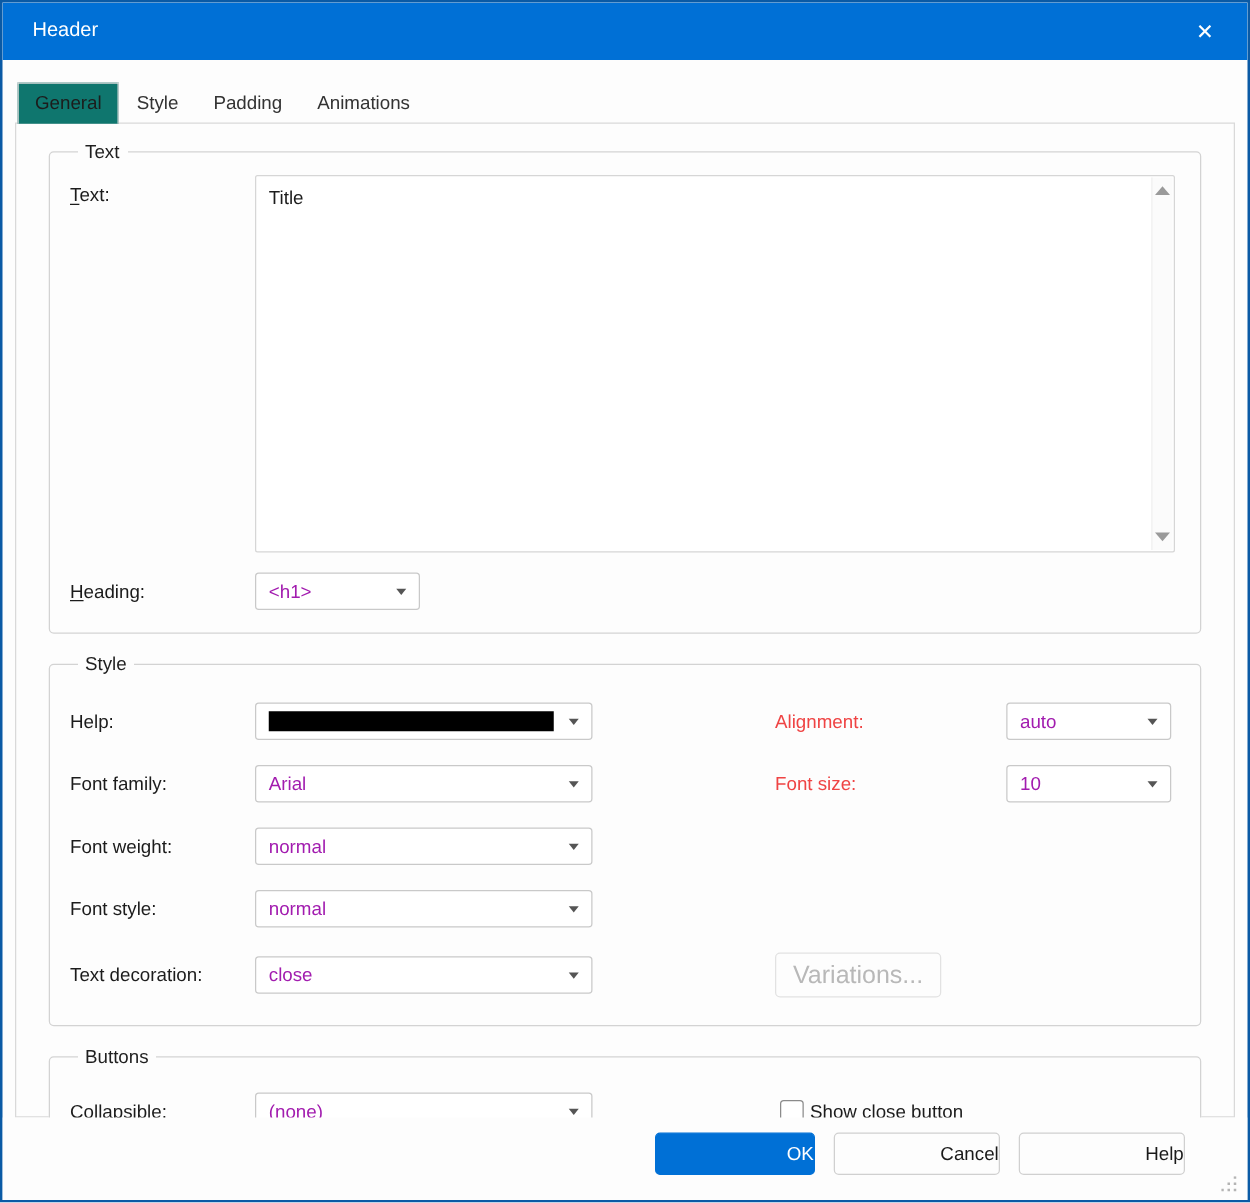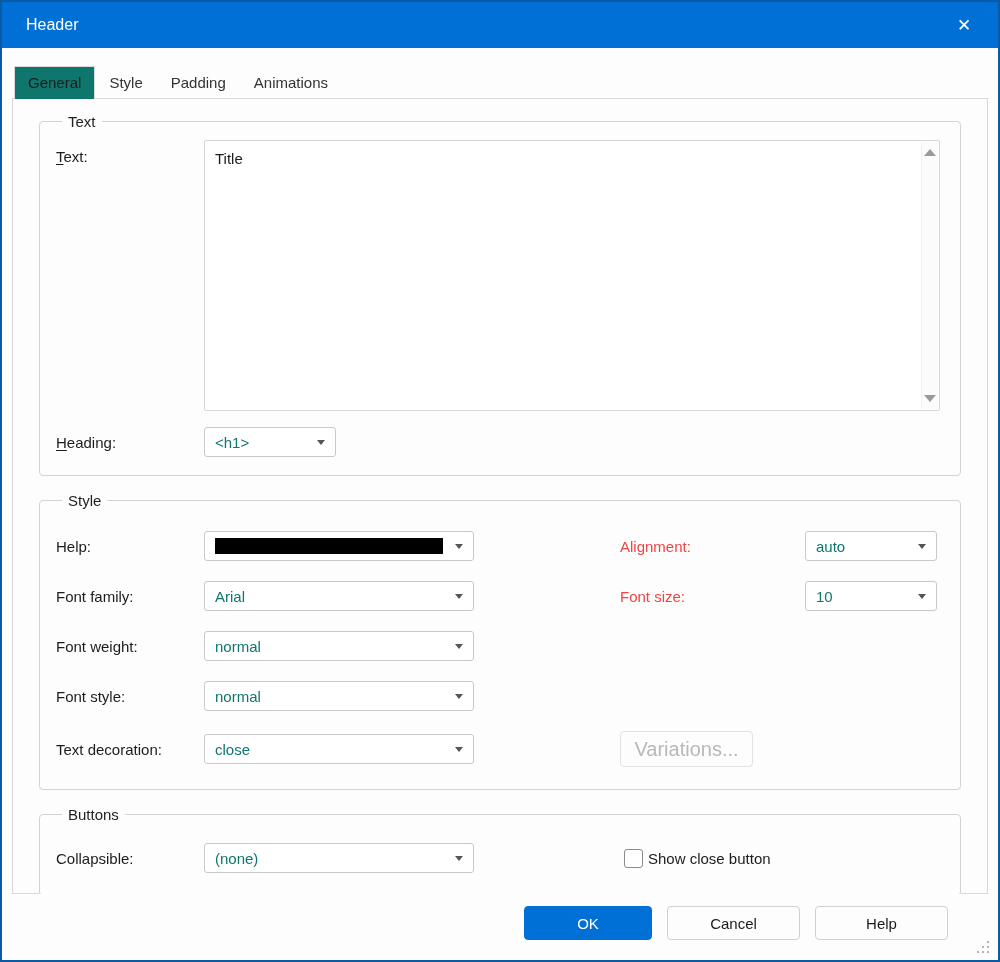--- a/index.html
+++ b/index.html
@@ -67,21 +67,21 @@
     margin-left: 6px; padding: 0 6px;
   }
 
   .lbl { width: 148px; flex: 0 0 148px; font-size: 15px; color: #1c1c1c; }
   .ak { text-decoration: underline; text-underline-offset: 2px; }
 
   
   .text-row { display: flex; }
   .text-row .lbl { padding-top: 8px; }
   .textbox {
-    position: relative; flex: 1; height: 271px;
+    position: relative; flex: 1; height: 302px;
     border: 1px solid #d6d6d6; border-radius: 2px; background: #fff;
   }
   .ta {
     width: 100%; height: 100%;
     border: none; outline: none; resize: none;
     padding: 9px 28px 9px 10px;
     font-family: "Liberation Sans", sans-serif;
     font-size: 15px; color: #1c1c1c;
     overflow: hidden; background: transparent;
   }
@@ -102,21 +102,21 @@
   }
   .heading-row { display: flex; align-items: center; margin-top: 16px; }
 
   
   .select {
     height: 30px;
     border: 1px solid #c9c9c9; border-radius: 3px;
     background: #fff;
     display: flex; align-items: center;
     padding: 0 10px;
-    font-size: 15px; color: #0f766e;
+    font-size: 15px; color: #a21caf;
     cursor: default;
   }
   .w132 { width: 132px; flex: 0 0 132px; }
   .w270 { width: 270px; flex: 0 0 270px; }
   .caret {
     margin-left: auto; width: 0; height: 0;
     border-left: 4px solid transparent; border-right: 4px solid transparent;
     border-top: 5px solid #555;
   }
   .swatch { flex: 1; height: 16px; margin-right: 12px; }
@@ -152,20 +152,21 @@
     display: flex; justify-content: flex-end; align-items: flex-start;
     padding: 12px 50px 0 0; gap: 15px;
     background: #fdfdfd;
   }
   .btn {
     height: 34px; min-width: 133px;
     border: 1px solid #d0d0d0; border-radius: 4px;
     background: #fdfdfd; color: #1a1a1a;
     font-size: 15px; font-family: "Liberation Sans", sans-serif;
     cursor: pointer;
+    text-align: right;
   }
   .btn.primary {
     min-width: 128px;
     background: #0070d6; border-color: #0070d6; color: #fff;
   }
 
   .grip { position: absolute; right: 8px; bottom: 6px; }
 </style>
 </head>
 <body>

